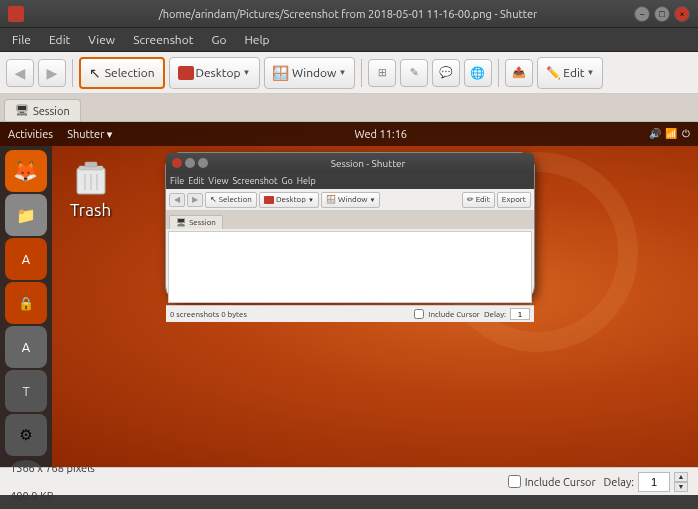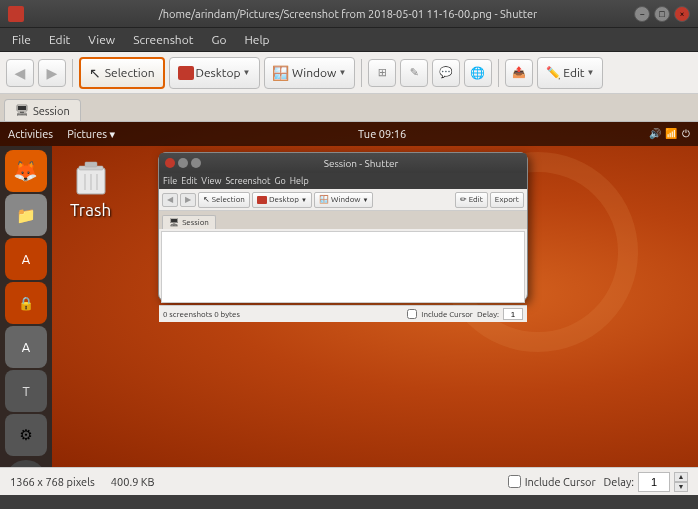--- a/index.html
+++ b/index.html
@@ -249,26 +249,26 @@
     .trash-label {
       color: #fff;
       font-size: 17px;
       text-shadow: 1px 1px 2px #000;
     }
 
     
     .inner-window {
       position: absolute;
       top: 30px;
-      left: 158px;
+      left: 165px;
       width: 370px;
       height: 150px;
       background: #f0eeec;
       border: 1px solid #888;
-      border-radius: 8px;
+      border-radius: 16px;
       box-shadow: 3px 3px 10px rgba(0,0,0,0.5);
       font-size: 10px;
     }
     .inner-titlebar {
       background: linear-gradient(to bottom, #4a4a4a, #3a3a3a);
       height: 20px;
       border-radius: 4px 4px 0 0;
       display: flex;
       align-items: center;
       justify-content: space-between;
@@ -369,20 +369,21 @@
       align-items: center;
       padding: 0 10px;
       border-top: 1px solid #ccc;
       justify-content: space-between;
       font-size: 11px;
       color: #333;
     }
     .statusbar-left {
       display: flex;
       gap: 16px;
+      flex-direction: column;
     }
     .statusbar-right {
       display: flex;
       align-items: center;
       gap: 8px;
     }
     .checkbox-area {
       display: flex;
       align-items: center;
       gap: 4px;
@@ -480,23 +481,23 @@
 </div>
 
 <div id="main-content">
   <div class="ubuntu-bg">
 
     <div class="ubuntu-ghost"></div>
 
     <div class="desktop-topbar">
       <div class="desktop-topbar-left">
         <span>Activities</span>
-        <span>Pictures ▾</span>
-      </div>
-      <div class="desktop-topbar-center">Tue 09:16</div>
+        <span>Shutter ▾</span>
+      </div>
+      <div class="desktop-topbar-center">Wed 11:16</div>
       <div class="desktop-topbar-right">
         <span>🔊</span>
         <span>📶</span>
         <span>⏻</span>
       </div>
     </div>
 
     <div class="unity-launcher">
       <div class="launcher-icon firefox" style="font-size:20px;">🦊</div>
       <div class="launcher-icon" style="background:#888;font-size:16px;">📁</div>

